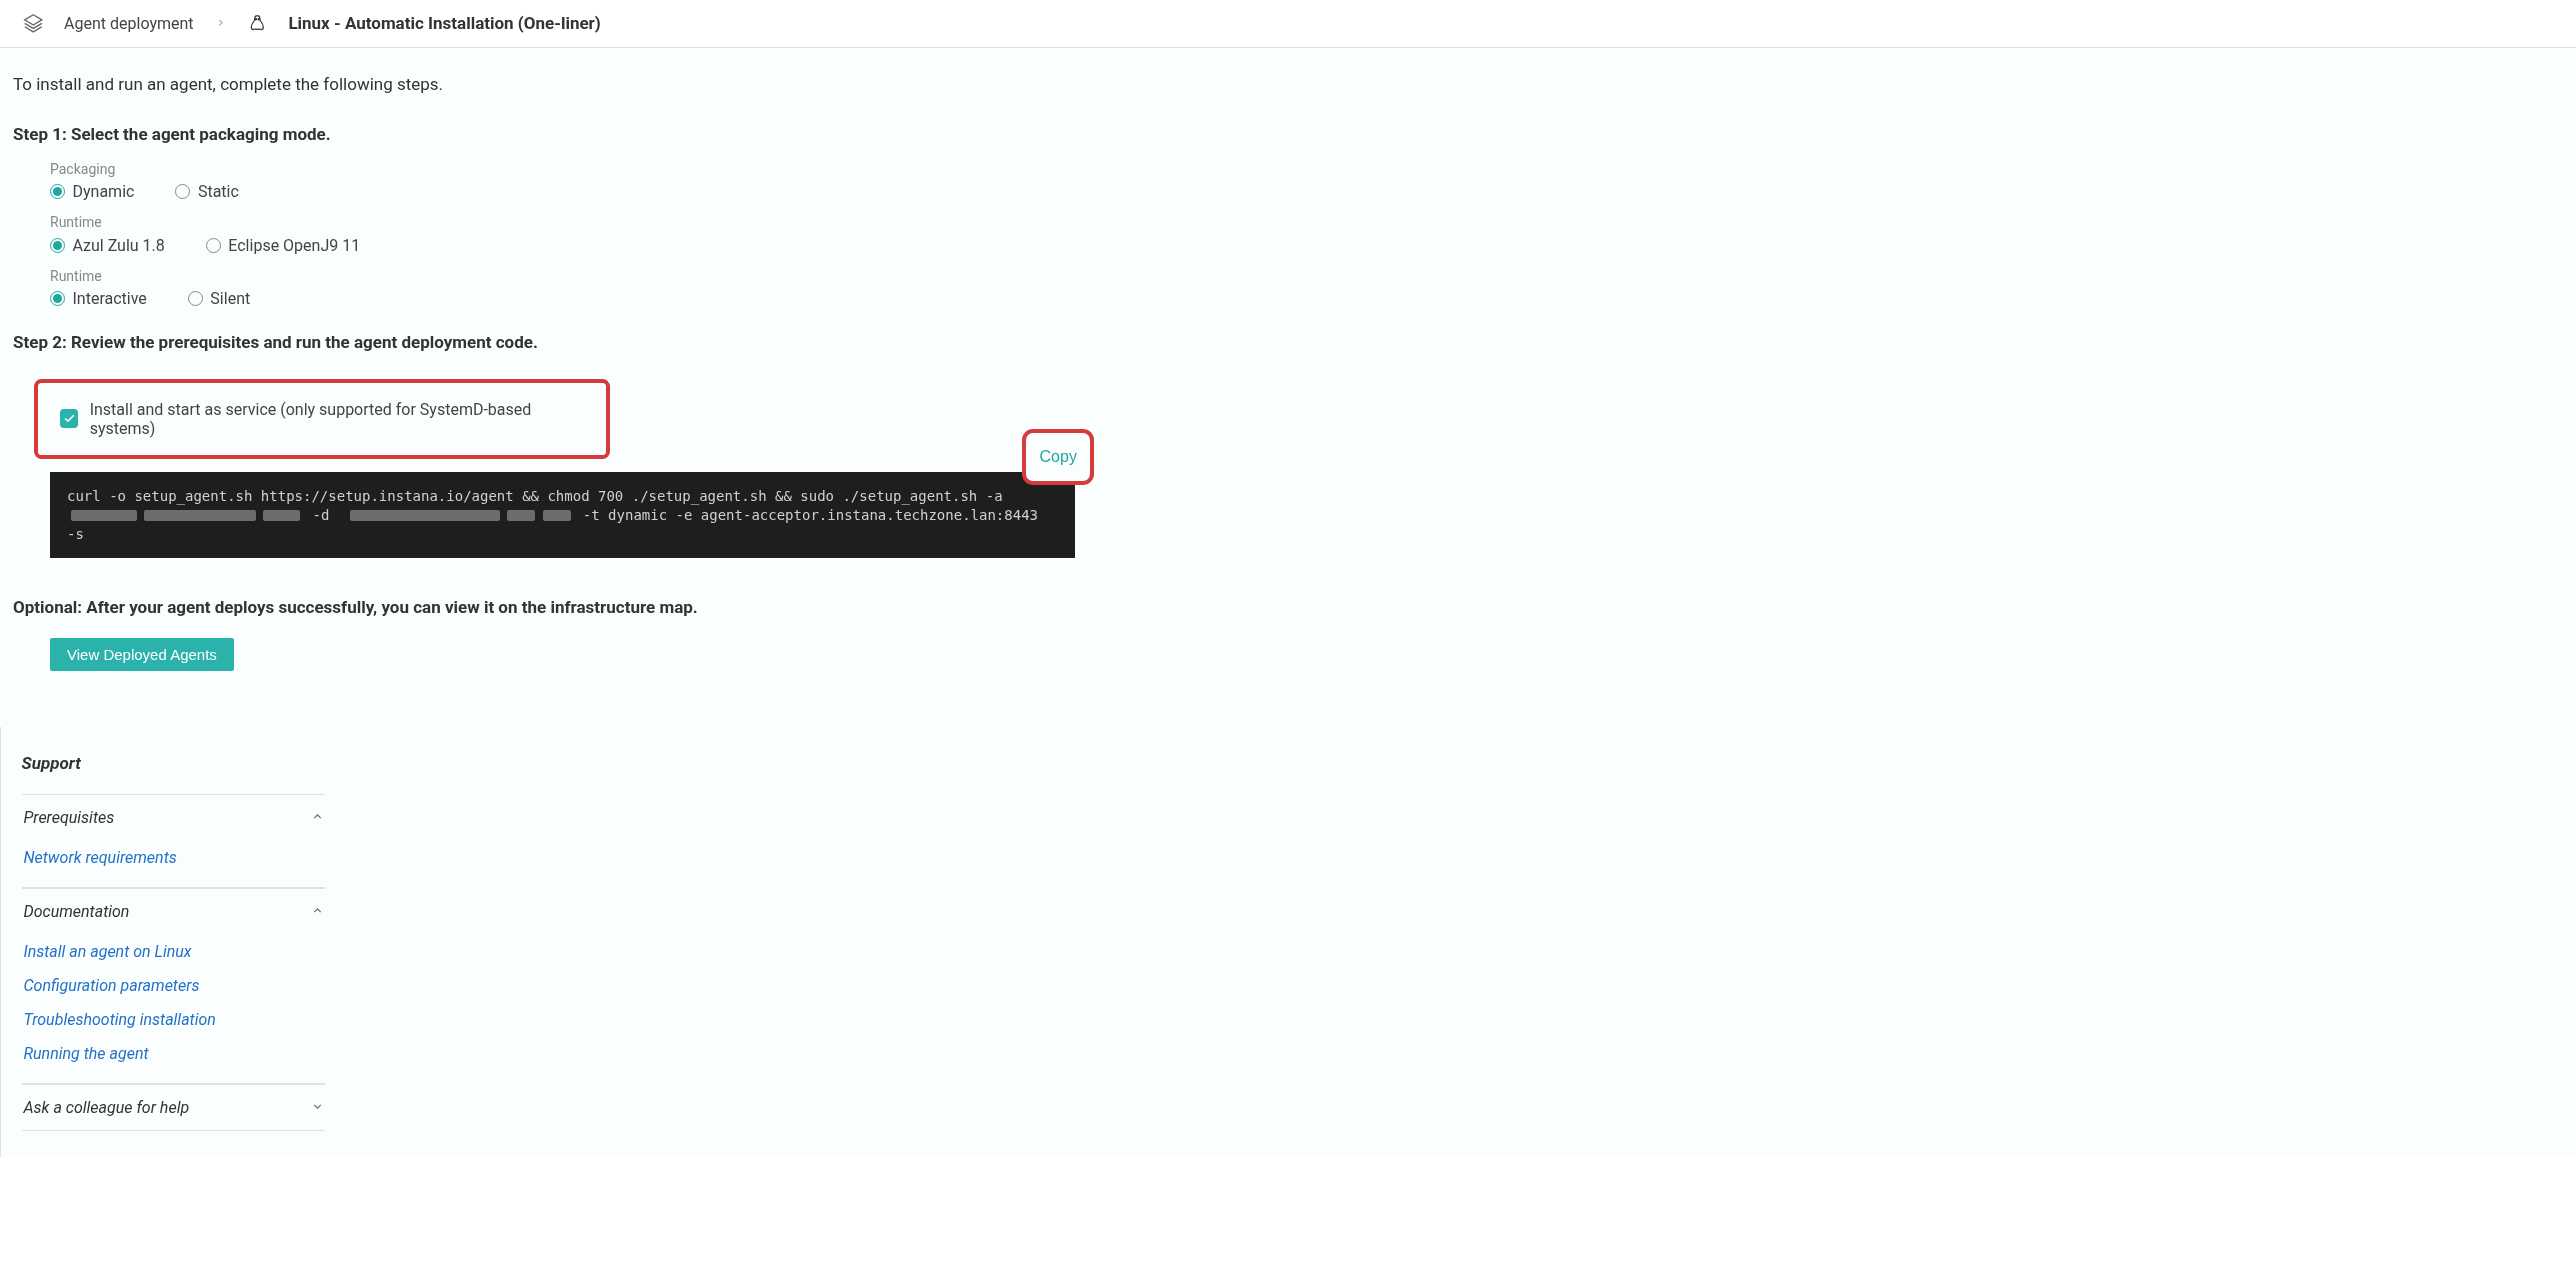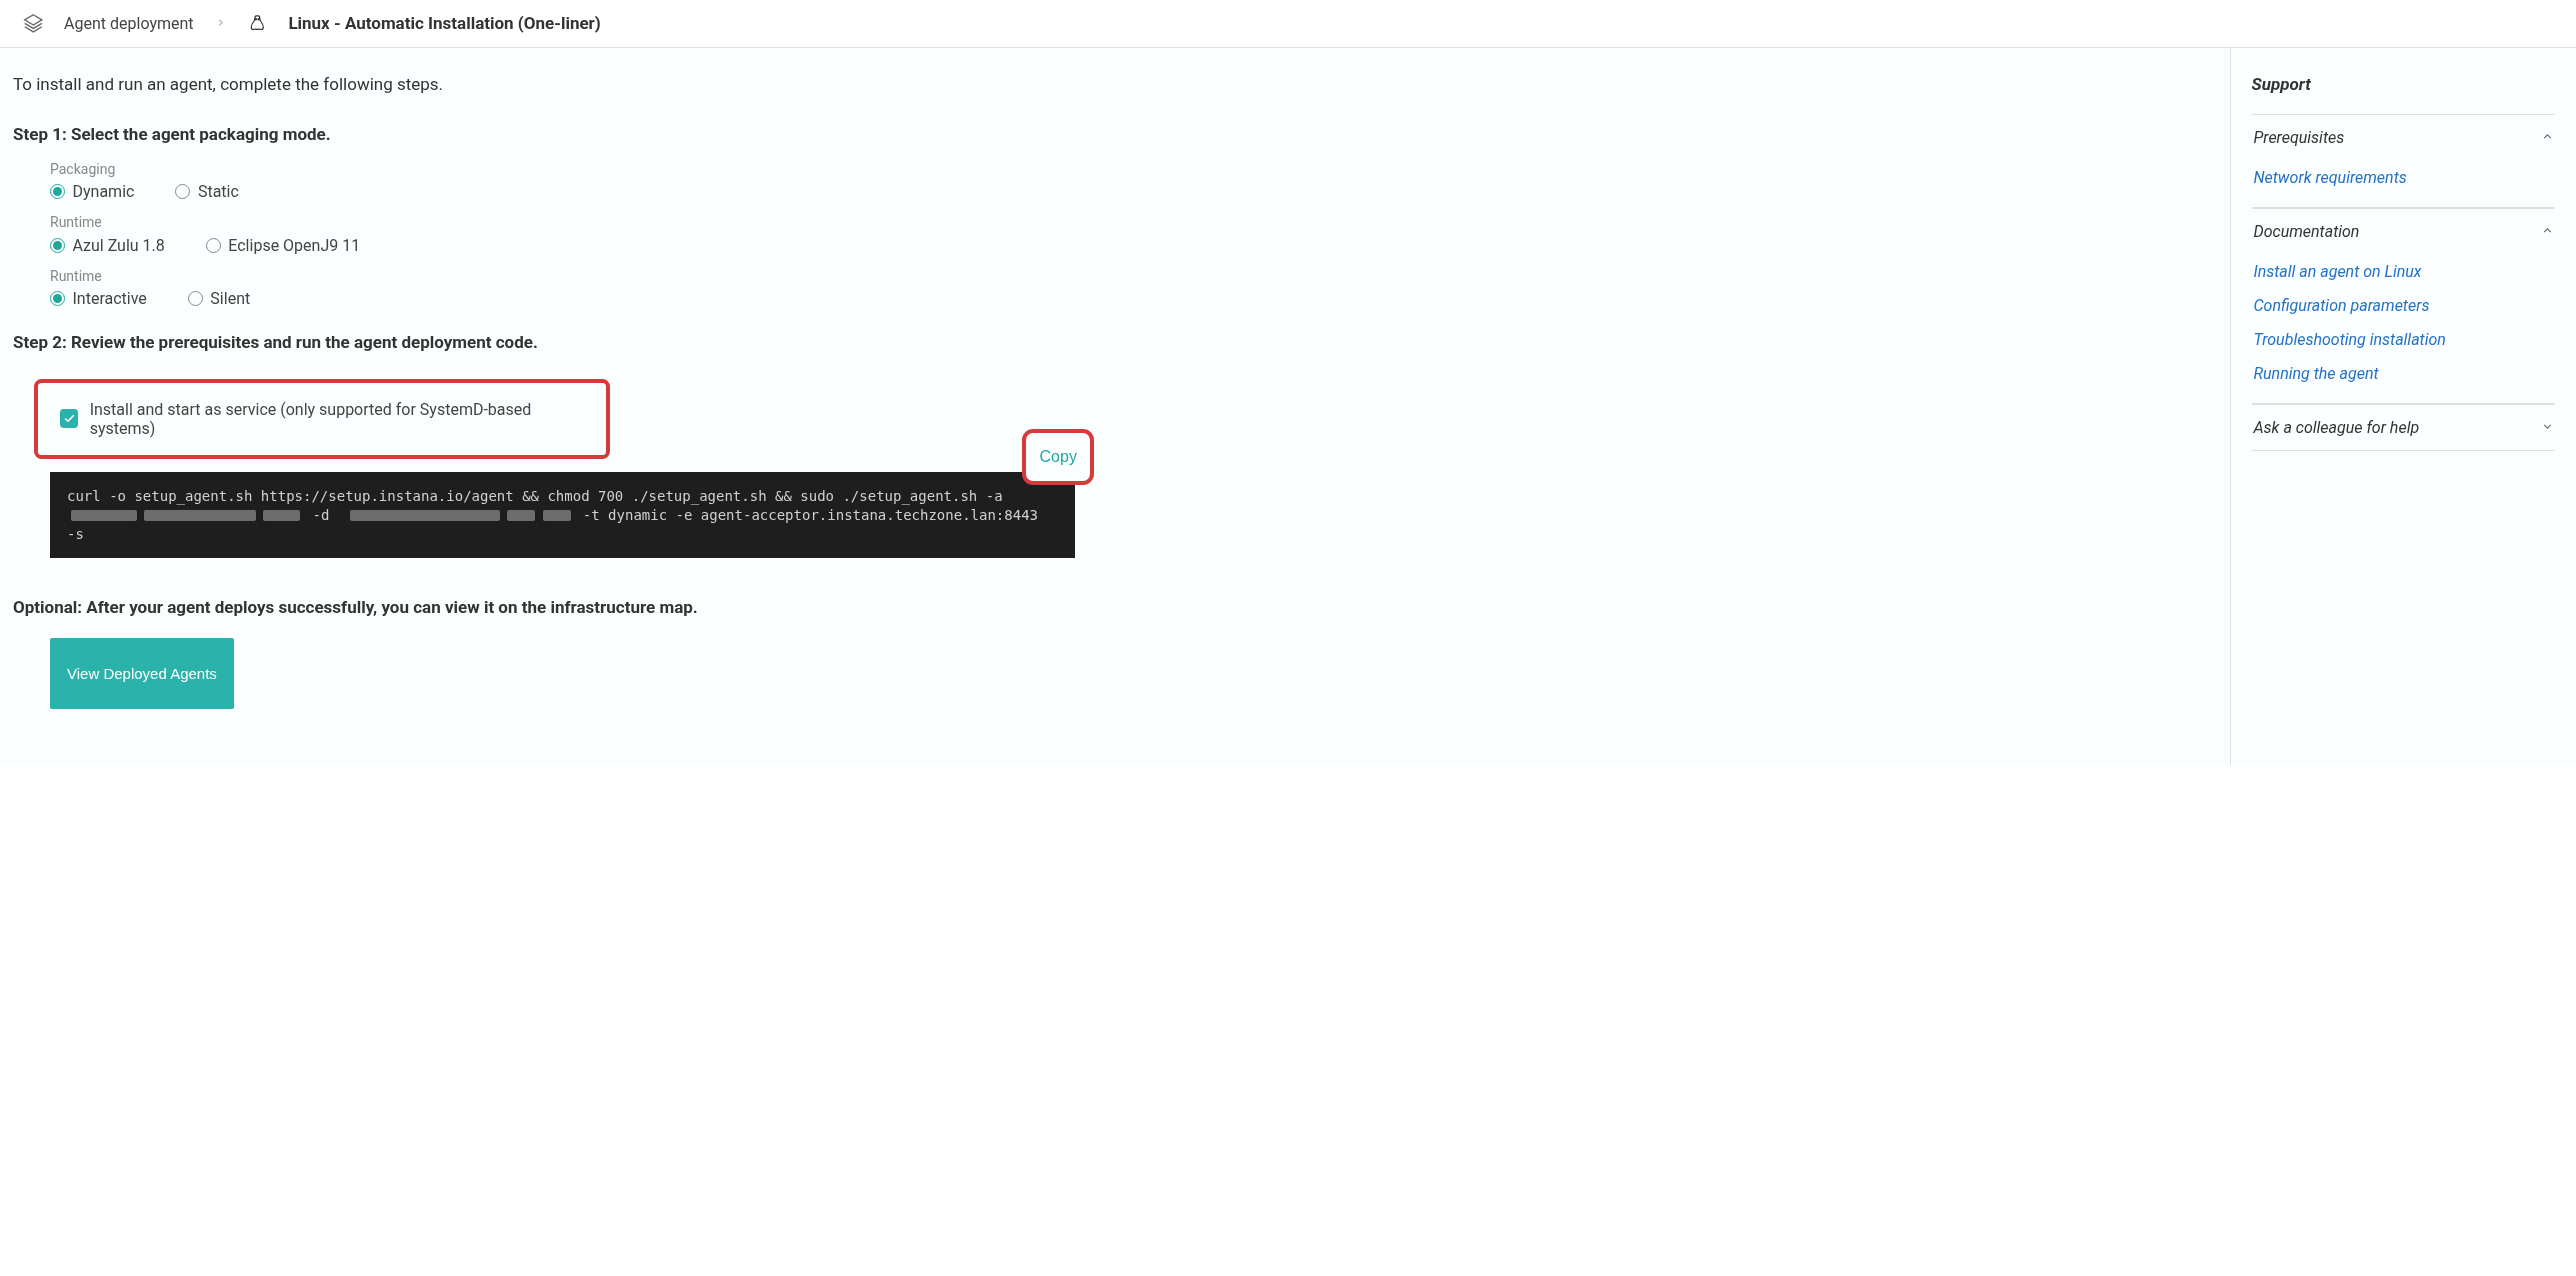--- a/index.html
+++ b/index.html
@@ -18,20 +18,21 @@
     border-bottom: 0.9px solid #e0e0e0;
   }
   .bc-icon { display: flex; align-items: center; }
   .bc-link { color: #444; cursor: pointer; font-size: 16px; }
   .bc-sep { color: #aaa; }
   .bc-title { font-weight: 700; color: #333; font-size: 17px; }
   .page {
     display: flex;
     align-items: stretch;
     background: #fbfeff;
+    flex-direction: column;
   }
   .main {
     flex: 1;
     padding: 26px 22.5px 56px 13px;
   }
   .sidebar {
     width: 346px;
     border-left: 0.9px solid #e0e0e0;
     padding: 26px 20.6px;
     font-style: italic;
@@ -114,21 +115,21 @@
   .m-c { width: 37px; margin: 0 3.7px; }
   .m-d { width: 150px; margin: 0 3.7px; }
   .m-e { width: 28px; margin: 0 3.7px; }
   .m-f { width: 28px; margin: 0 3.7px; }
 
   .optional-title { font-weight: 700; margin: 39px 0 21px 0; font-size: 17px; }
   .view-btn {
     background: #2bb3ab;
     color: #fff;
     border: none;
-    padding: 27px 17px;
+    padding: 8px 17px;
     font-size: 15px;
     cursor: pointer;
     margin-left: 37px;
     border-radius: 1.9px;
   }
 
   .sidebar h3 {
     margin: 0 0 20.6px 0; font-weight: 700; font-size: 17px;
   }
   .accordion {

